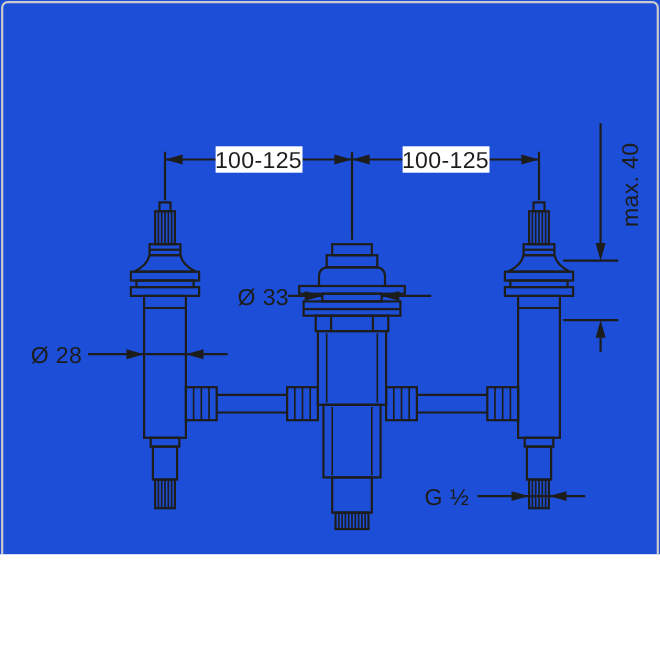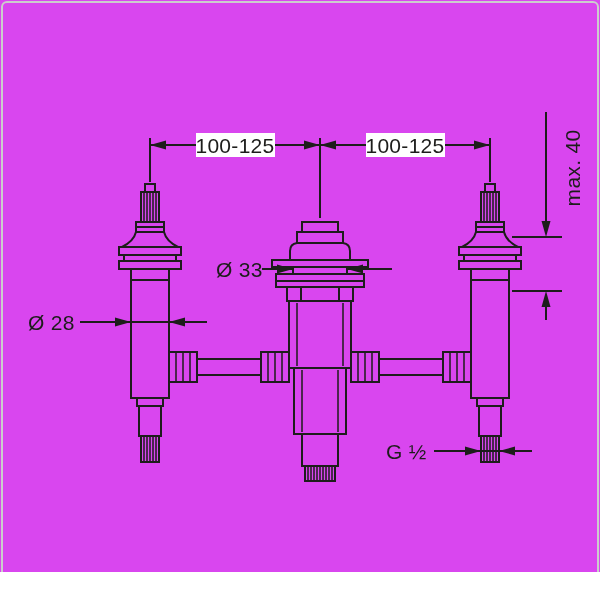--- a/index.html
+++ b/index.html
@@ -1,20 +1,20 @@
 <!DOCTYPE html>
 <html><head>
 <meta charset="utf-8">
 <style>
   html, body { margin: 0; padding: 0; background: #ffffff; }
   .stage {
     position: relative;
     width: 600px;
-    height: 572px;
-    background: #d946ef;
+    height: 504px;
+    background: #1d4ed8;
     overflow: hidden;
   }
   svg { display: block; }
   svg text {
     font-family: "Liberation Sans", "DejaVu Sans", sans-serif;
     font-size: 21px;
     letter-spacing: 0.3px;
   }
 </style>
 </head>

